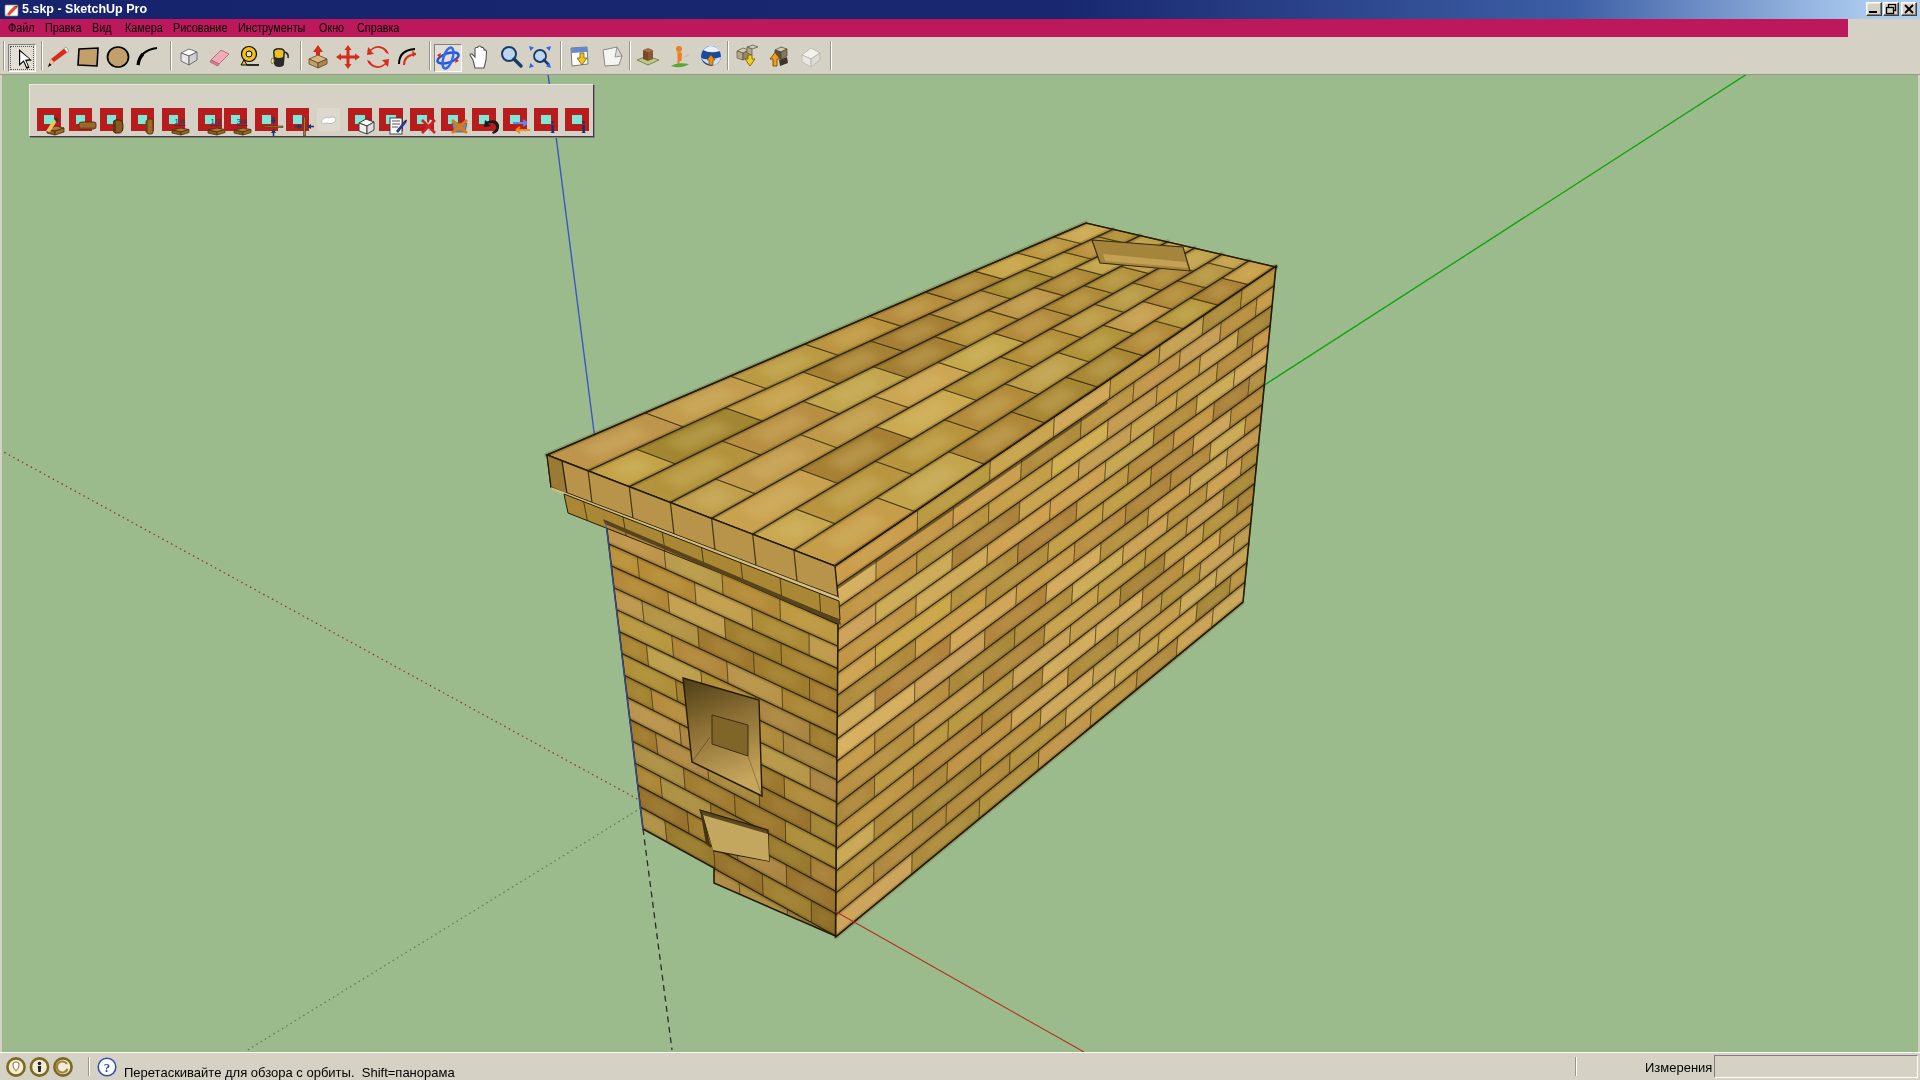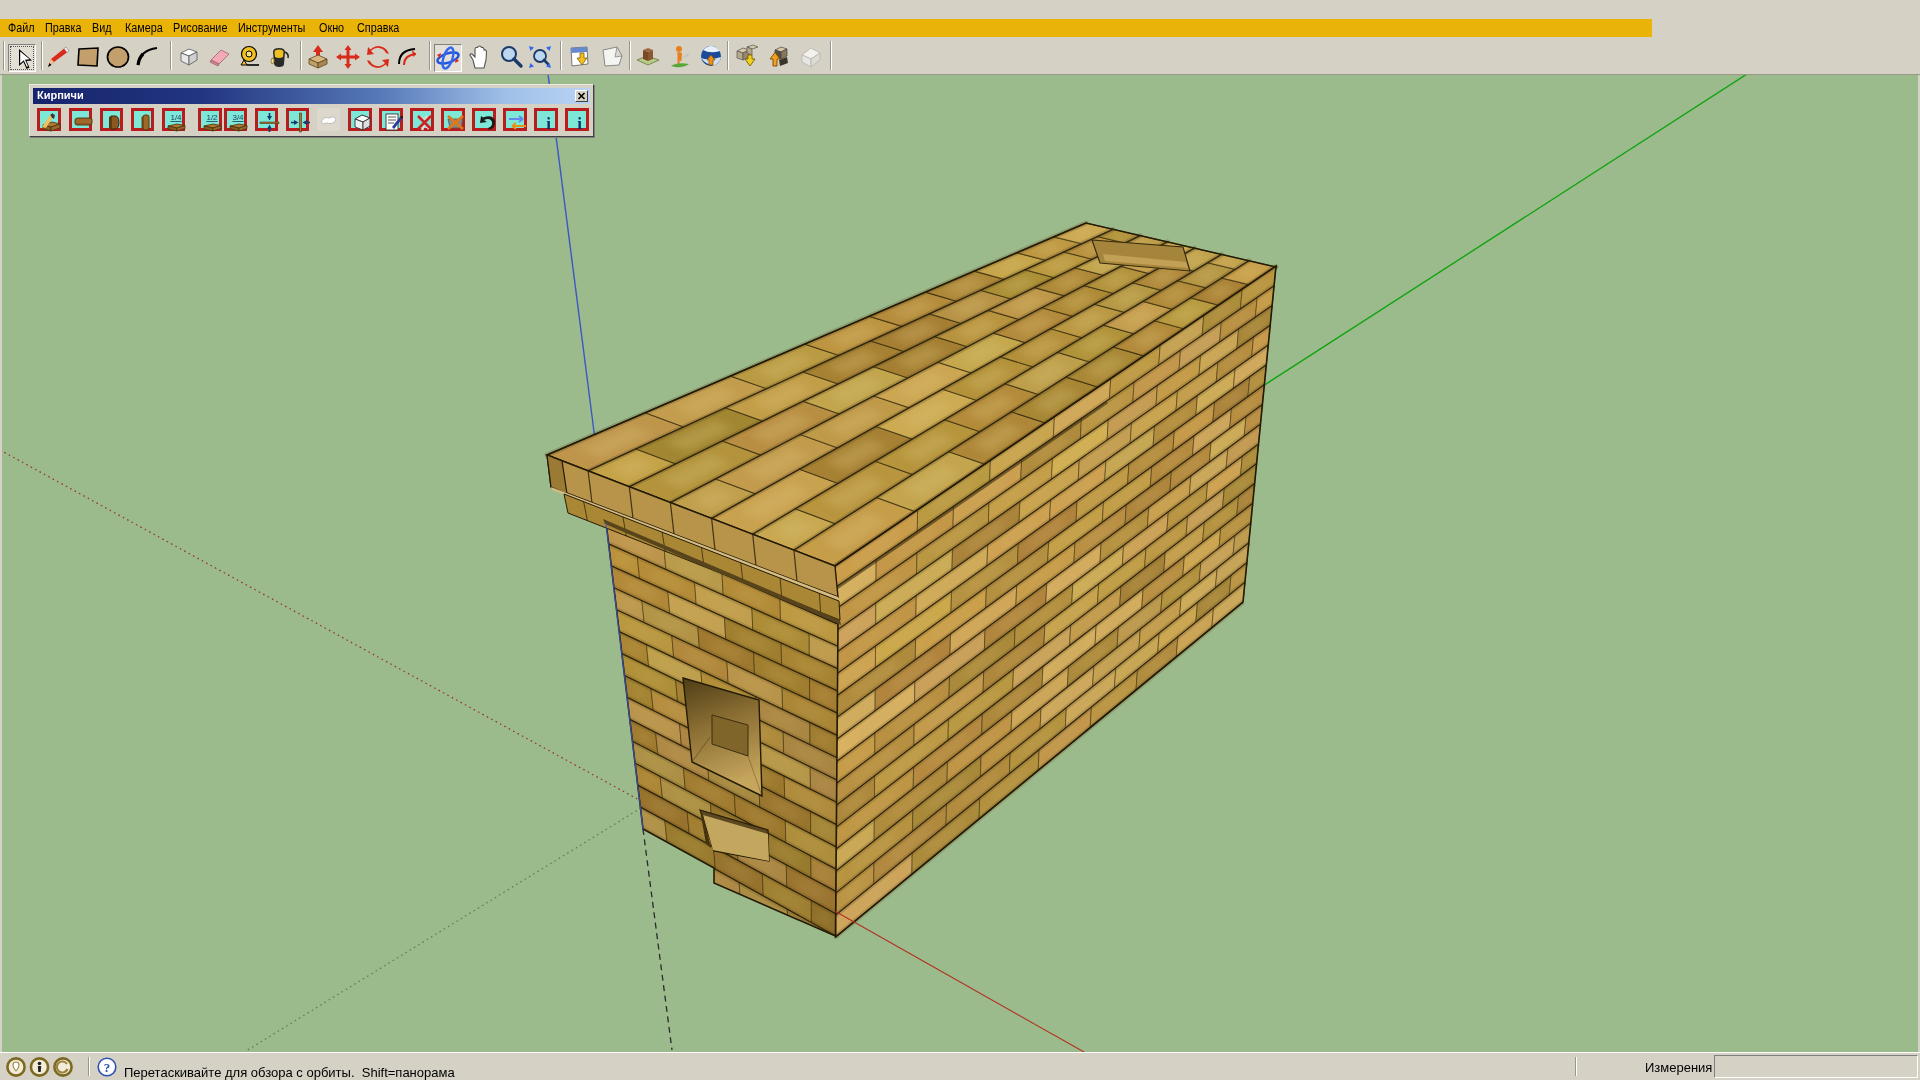--- a/index.html
+++ b/index.html
@@ -3,42 +3,61 @@
 *{margin:0;padding:0;box-sizing:border-box}
 html,body{width:1920px;height:1080px;overflow:hidden;font-family:"Liberation Sans",sans-serif}
 #app{position:relative;width:1920px;height:1080px;background:#d5d1c5}
 #title{position:absolute;left:0;top:0;width:1920px;height:19px;
 background:linear-gradient(90deg,#16246d 0%,#18276f 55%,#3d5fa5 82%,#a9c8ee 97%,#aecdf2 100%);
 color:#fff;font-weight:bold;font-size:12.5px;line-height:19px}
 #title .txt{position:absolute;left:22px;top:0}
 .wbtn{position:absolute;top:2px;width:16px;height:14px;background:#d5d1c5;
 border:1px solid;border-color:#fff #404040 #404040 #fff;box-shadow:inset -1px -1px 0 #808080,inset 1px 1px 0 #ece9e2;
 font-size:10px;line-height:12px;text-align:center;color:#000;font-family:"Liberation Mono",monospace}
-#menu{position:absolute;left:0;top:19px;width:1652px;height:18px;background:#eab308;font-size:12px;color:#000}
+#menu{position:absolute;left:0;top:19px;width:1848px;height:18px;background:#be185d;font-size:12px;color:#000}
 #menu span{position:absolute;top:2px;transform:scaleX(0.9);transform-origin:0 0}
 #toolbar{position:absolute;left:0;top:37px;width:1920px;height:38px;background:#d5d1c5;border-bottom:1px solid #9a968a}
 .sep{position:absolute;top:4px;width:2px;height:29px;border-left:1px solid #9a968a;border-right:1px solid #fff}
 .tb{position:absolute;top:7px;width:28px;height:28px}
 .tbp{border:1px solid;border-color:#808080 #fff #fff #808080;background:#e3dfd5}
 #viewport{position:absolute;left:0;top:75px;width:1920px;height:977px;background:#9cbb8c;border-left:2px solid #d5d1c5;border-right:2px solid #d5d1c5}
 #statusbar{position:absolute;left:0;top:1052px;width:1920px;height:28px;background:#d5d1c5;border-top:1px solid #fff;font-size:13px;color:#000}
 #kirp{position:absolute;left:29px;top:84px;width:565px;height:53px;background:#d5d1c5;
 border:1px solid;border-color:#ece9e2 #404040 #404040 #ece9e2;box-shadow:1px 1px 0 #808080}
 #kirptitle{position:absolute;left:3px;top:3px;right:3px;height:16px;
 background:linear-gradient(90deg,#16246d 0%,#22357f 30%,#5578b8 62%,#a0c0e8 85%,#b8d4f4 100%);
 color:#fff;font-weight:bold;font-size:11px;line-height:15px;padding-left:4px}
 #kirpclose{position:absolute;right:2px;top:2px;width:13px;height:12px;background:#d5d1c5;
 border:1px solid;border-color:#fff #404040 #404040 #fff;font-size:9px;line-height:10px;text-align:center;font-weight:bold}
-.ki{position:absolute;top:22.5px;width:23.5px;height:23.5px;background:#7de8d8;border:3px solid #b91c1c}
+.ki{position:absolute;top:22.5px;width:23.5px;height:23.5px;background:#7de8d8;border:7px solid #b91c1c}
 .kig{position:absolute;top:22.5px;width:23.5px;height:23.5px;background:#dcd8cc}
 #meas{position:absolute;right:2px;top:1055px;width:204px;height:23px;background:#d5d1c5;
 border:1px solid;border-color:#808080 #fff #fff #808080}
 .sbsep{position:absolute;top:4px;width:2px;height:19px;border-left:1px solid #9a968a;border-right:1px solid #fff}
 </style></head><body>
 <div id="app">
+<div id="title">
+<svg style="position:absolute;left:4px;top:2px" width="16" height="16" viewBox="0 0 16 16">
+<rect x="1" y="3" width="13" height="11" rx="1" fill="#fff" stroke="#888" stroke-width="0.7"></rect>
+<path d="M2 13 L10 4 L13 6 L5 14 Z" fill="#e05030"></path>
+<path d="M10 4 L13 6 L14 3.5 Z" fill="#803020"></path>
+<path d="M2 13 L5 14 L3.5 11.5 Z" fill="#f0c0a0"></path>
+</svg>
+<span class="txt">5.skp - SketchUp Pro</span>
+<span class="wbtn" style="right:38px"><svg width="14" height="12">
+          <rect x="2" y="8" width="8" height="2" fill="#000"></rect>
+        </svg></span>
+<span class="wbtn" style="right:21px"><svg width="14" height="12">
+          <rect x="4.5" y="1.5" width="7" height="6" fill="none" stroke="#000" stroke-width="1.3"></rect>
+          <rect x="2.5" y="4.5" width="7" height="6" fill="#d5d1c5" stroke="#000" stroke-width="1.3"></rect>
+        </svg></span>
+<span class="wbtn" style="right:3px"><svg width="14" height="12">
+          <path d="M3 2 L11 10 M11 2 L3 10" stroke="#000" stroke-width="1.8"></path>
+        </svg></span>
+</div>
 <div id="menu">
       <span style="left:8px">Файл</span>
       <span style="left:45px">Правка</span>
       <span style="left:92px">Вид</span>
       <span style="left:125px">Камера</span>
       <span style="left:173px">Рисование</span>
       <span style="left:238px">Инструменты</span>
       <span style="left:319px">Окно</span>
       <span style="left:357px">Справка</span>
     </div>
@@ -929,23 +948,20 @@
           <line x1="780.1" y1="578.1" x2="781.7" y2="597.1"></line>
           <line x1="819.4" y1="593.4" x2="820.6" y2="612.4"></line>
         </g>
         <polygon points="603.0,519.0 840.0,620.0 841.0,625.0 605.0,524.0" fill="#57441c"></polygon>
         <line x1="606" y1="523" x2="643" y2="829" stroke="#3c55c8" stroke-width="1.2" stroke-opacity="0.8"></line>
         <line x1="643" y1="829" x2="672" y2="1050" stroke="#2a2a2a" stroke-width="1.3" stroke-dasharray="6,4.5"></line>
         <line x1="835.5" y1="911.5" x2="1084" y2="1052" stroke="#b23324" stroke-width="1.15"></line>
       </svg>
     </div>
     <div id="kirp">
-      <div id="kirptitle">Кирпичи<span id="kirpclose"><svg width="11" height="10">
-            <path d="M2.5 2 L8.5 8 M8.5 2 L2.5 8" stroke="#000" stroke-width="1.6"></path>
-          </svg></span></div>
       <div class="ki" style="left:7.4px"><svg width="23" height="23" viewBox="0 0 23 23">
           <path d="M3 14 L12 11 L20 13 L11 16 Z" fill="#b07830" stroke="#4a3010" stroke-width="0.8"></path>
           <path d="M3 14 L11 16 L11 20 L3 18 Z" fill="#8a5a20" stroke="#4a3010" stroke-width="0.8"></path>
           <path d="M20 13 L11 16 L11 20 L20 17 Z" fill="#9a6828" stroke="#4a3010" stroke-width="0.8"></path>
           <path d="M2 16 L10 4 L13 6 L6 17 Z" fill="#f0c060"></path>
           <path d="M10 4 L13 6 L13 2 Z" fill="#303030"></path>
           <path d="M11 6 L14 8 L15 4 L13 3 Z" fill="#383838"></path>
         </svg></div>
       <div class="ki" style="left:38.5px"><svg width="23" height="23" viewBox="0 0 23 23">
           <path d="M3 9 Q3 7 6 7 L18 7 Q20 7 20 9 L20 12 Q20 14 17 14 L5 14 Q3 14 3 12 Z" fill="#a06828" stroke="#4a3010" stroke-width="0.9"></path>

